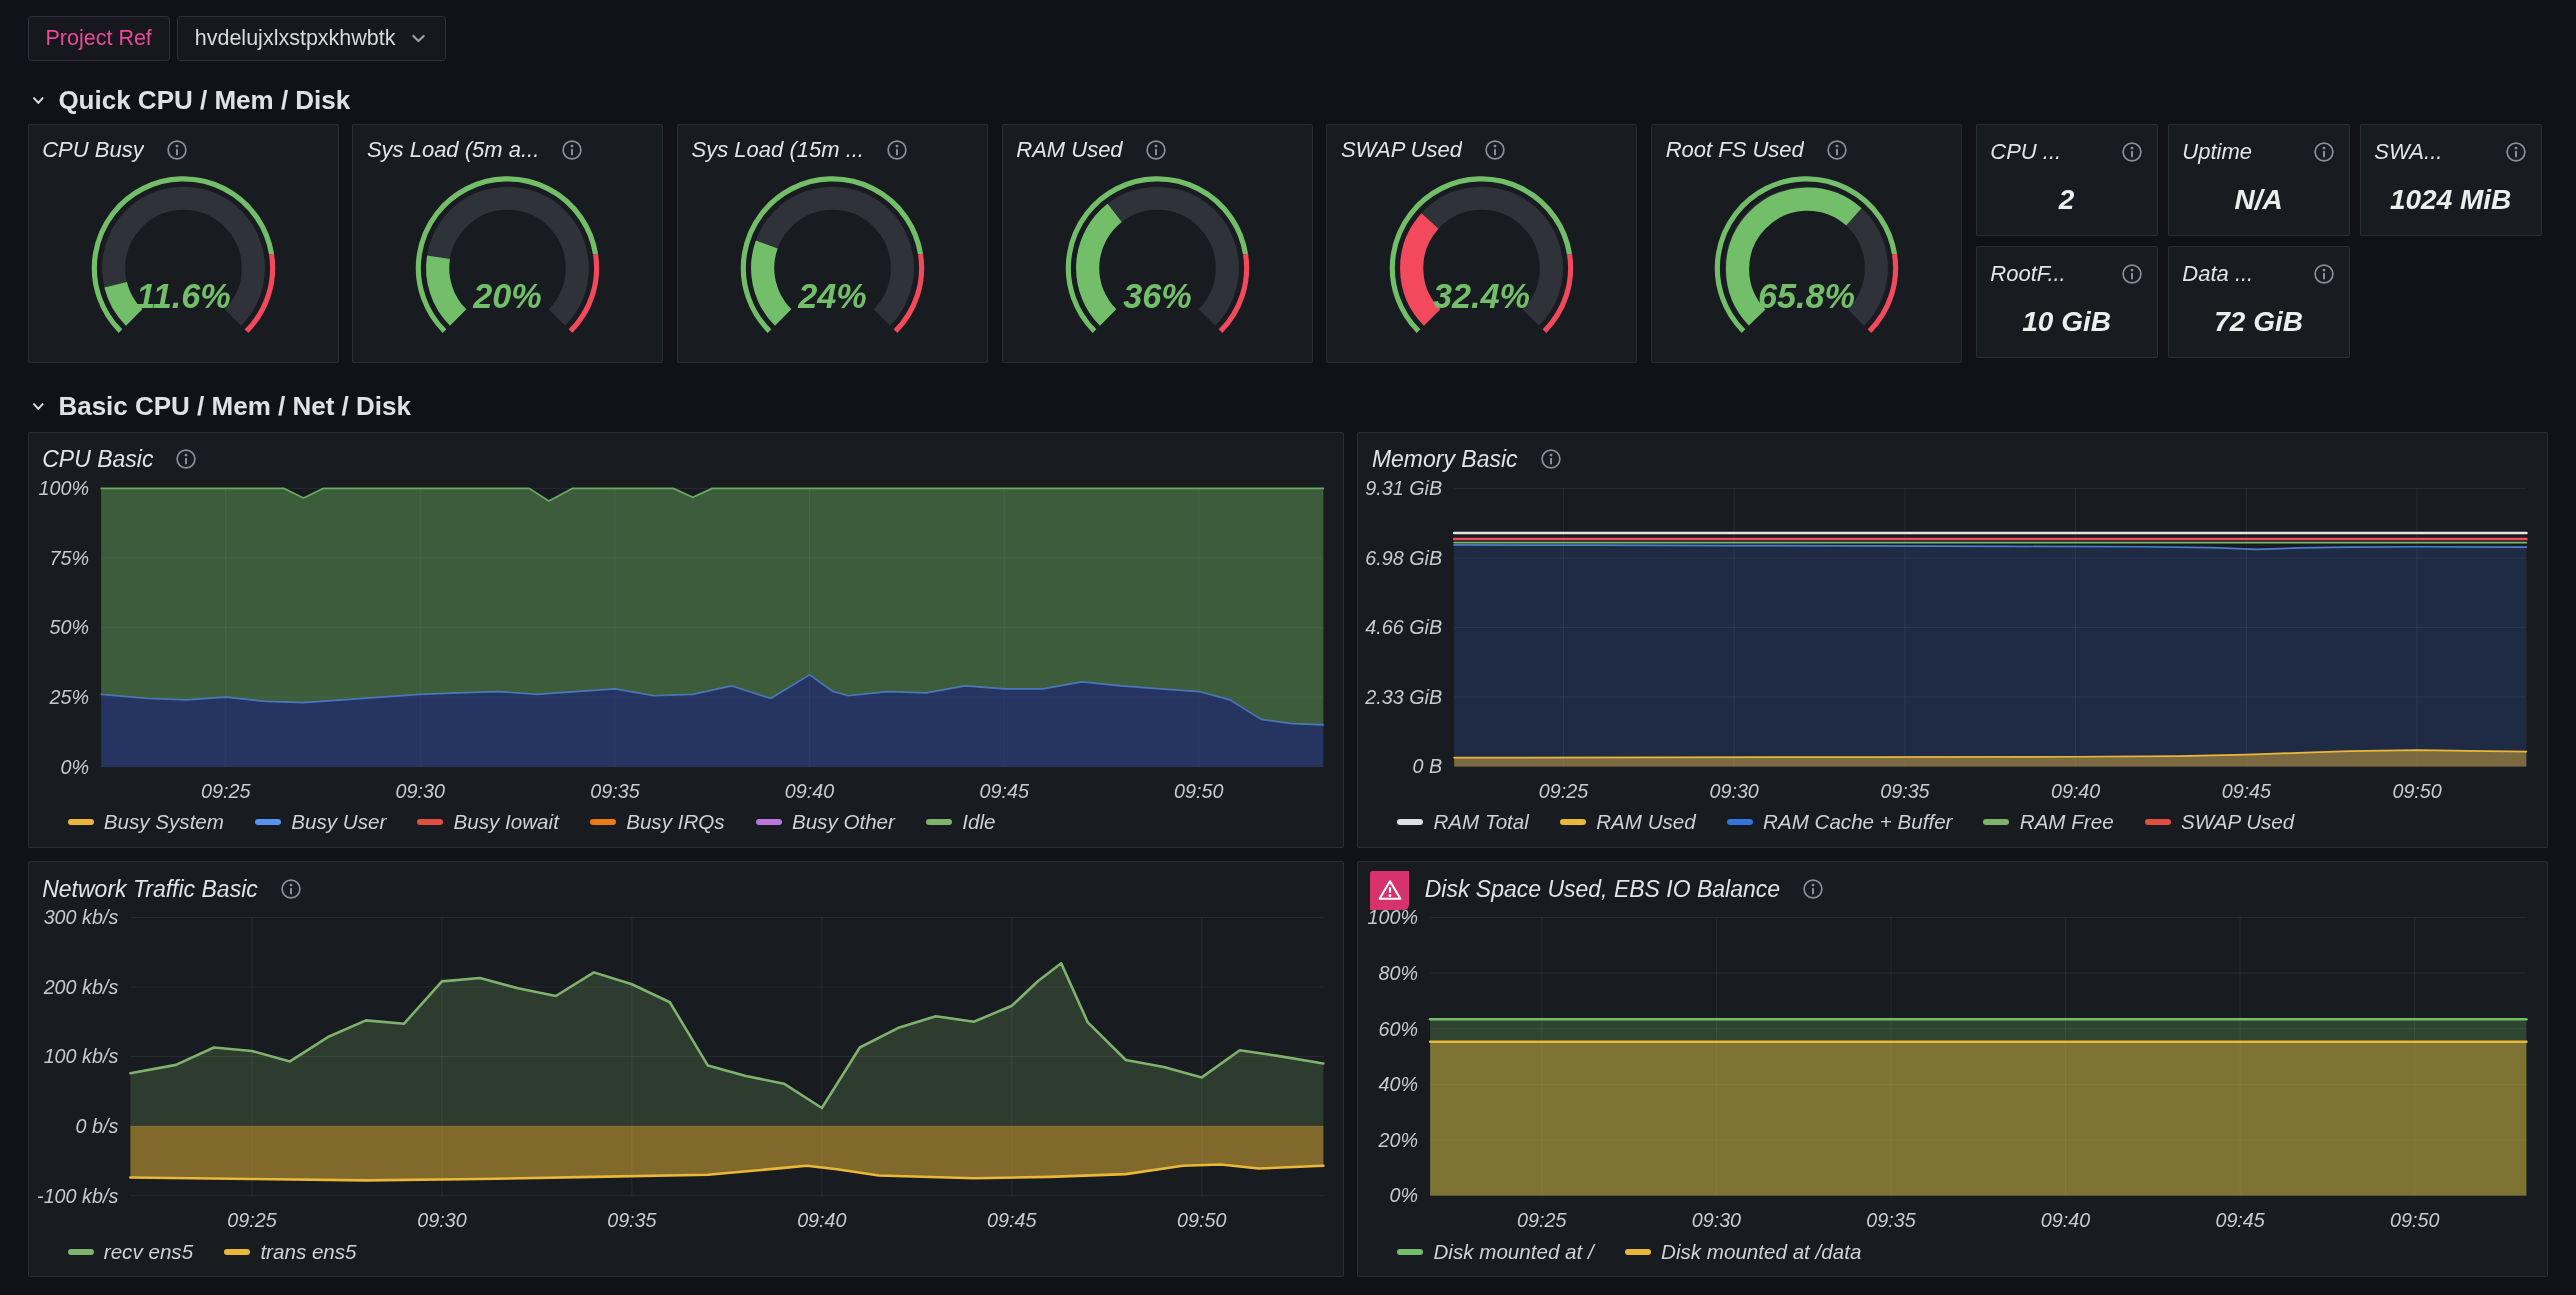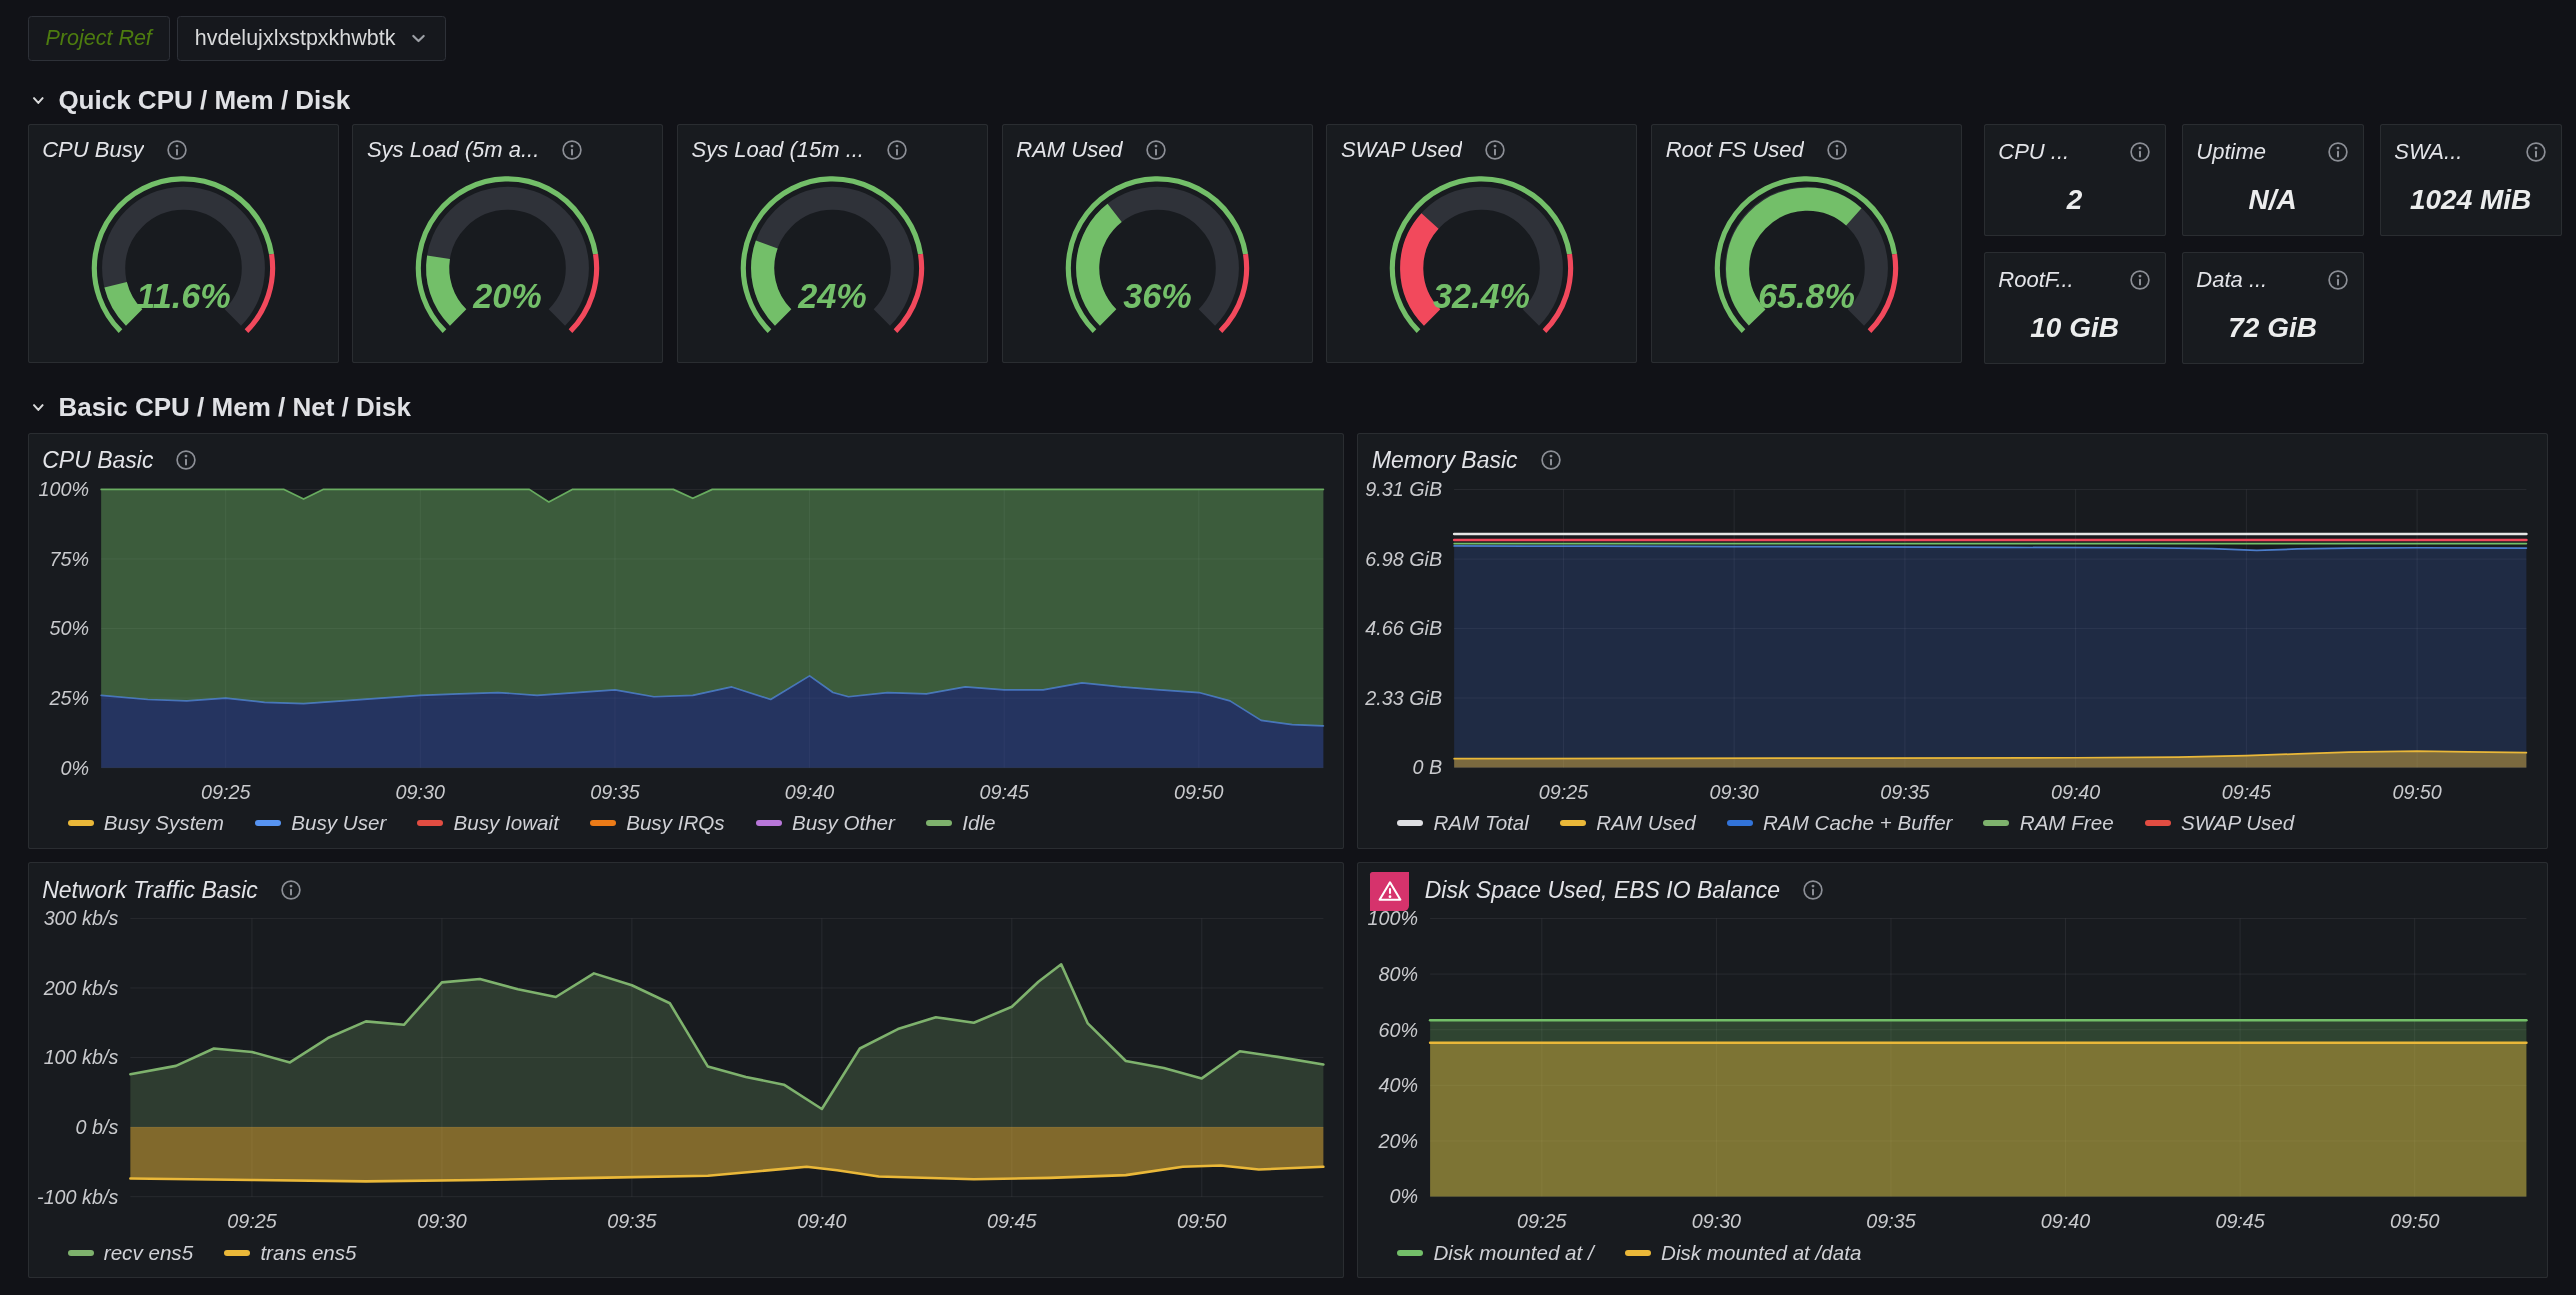--- a/index.html
+++ b/index.html
@@ -2,38 +2,38 @@
 <html style="font-size:13.7px"><head>
 <meta charset="utf-8">
 <style>
   html,body{margin:0;padding:0;background:#111217;width:2576px;height:1296px;overflow:hidden;
     font-family:"Liberation Sans",sans-serif;color:#d8d9da;}
   .page{padding:0 27.5px;box-sizing:border-box;}
   
   .toolbar{height:76px;display:flex;align-items:center;gap:6.9px;}
   .chip{height:45px;display:flex;align-items:center;padding:0 17px;border:0.9px solid #2e3138;
     border-radius:3.4px;background:#16181d;font-size:21.5px;box-sizing:border-box;}
-  .chip-label{color:#4d7c0f;font-weight:500;font-style:italic;}
+  .chip-label{color:#ec4899;font-weight:500;}
   .chip-value{color:#d8d9da;gap:13.7px;cursor:pointer;}
   
   .section-header{display:flex;align-items:center;gap:10.3px;height:48px;font-size:26px;font-weight:600;
     color:#e0e1e5;cursor:pointer;}
   .section-header.basic{margin-top:19px;}
   
   .panel{background:#181b1f;border:0.9px solid rgba(204,204,220,0.10);border-radius:2.6px;box-sizing:border-box;font-style:italic;}
   .panel-header{height:45px;display:flex;align-items:center;padding:8.6px 13.7px 0 13.7px;box-sizing:border-box;}
   .panel-title{font-size:22px;color:#e3e4e8;white-space:nowrap;overflow:hidden;}
   .big .panel-title{font-size:23px;}
   .info-icon{margin-left:22px;display:inline-flex;flex:0 0 auto;cursor:pointer;}
   .stat-panel .info-icon{margin-left:auto;}
   
   .quick-row{display:flex;gap:13.7px;}
   .gauge-panel{width:311px;height:239px;display:flex;flex-direction:column;}
   .gauge-box{flex:1;}
-  .stats-grid{display:grid;grid-template-columns:repeat(3,182px);grid-auto-rows:112px;gap:16px;margin-left:8px;}
+  .stats-grid{display:grid;grid-template-columns:repeat(3,182px);grid-auto-rows:112px;gap:10px;}
   .stat-panel{display:flex;flex-direction:column;}
   .stat-value{flex:1;display:flex;align-items:center;justify-content:center;font-size:28px;font-weight:700;
     color:#eceded;padding-bottom:5.2px;}
   
   .big-grid{display:grid;grid-template-columns:1316px 1191px;gap:13.7px;margin-top:1.7px;}
   .big-panel{height:416px;display:flex;flex-direction:column;}
   .big-panel + .big-panel{}
   .chart{flex:1;position:relative;}
   .chart svg{position:absolute;left:0;top:0;}
   .legend{display:flex;flex-wrap:wrap;gap:5.2px 31px;padding:1.7px 13.7px 12px 39px;font-size:20.6px;

